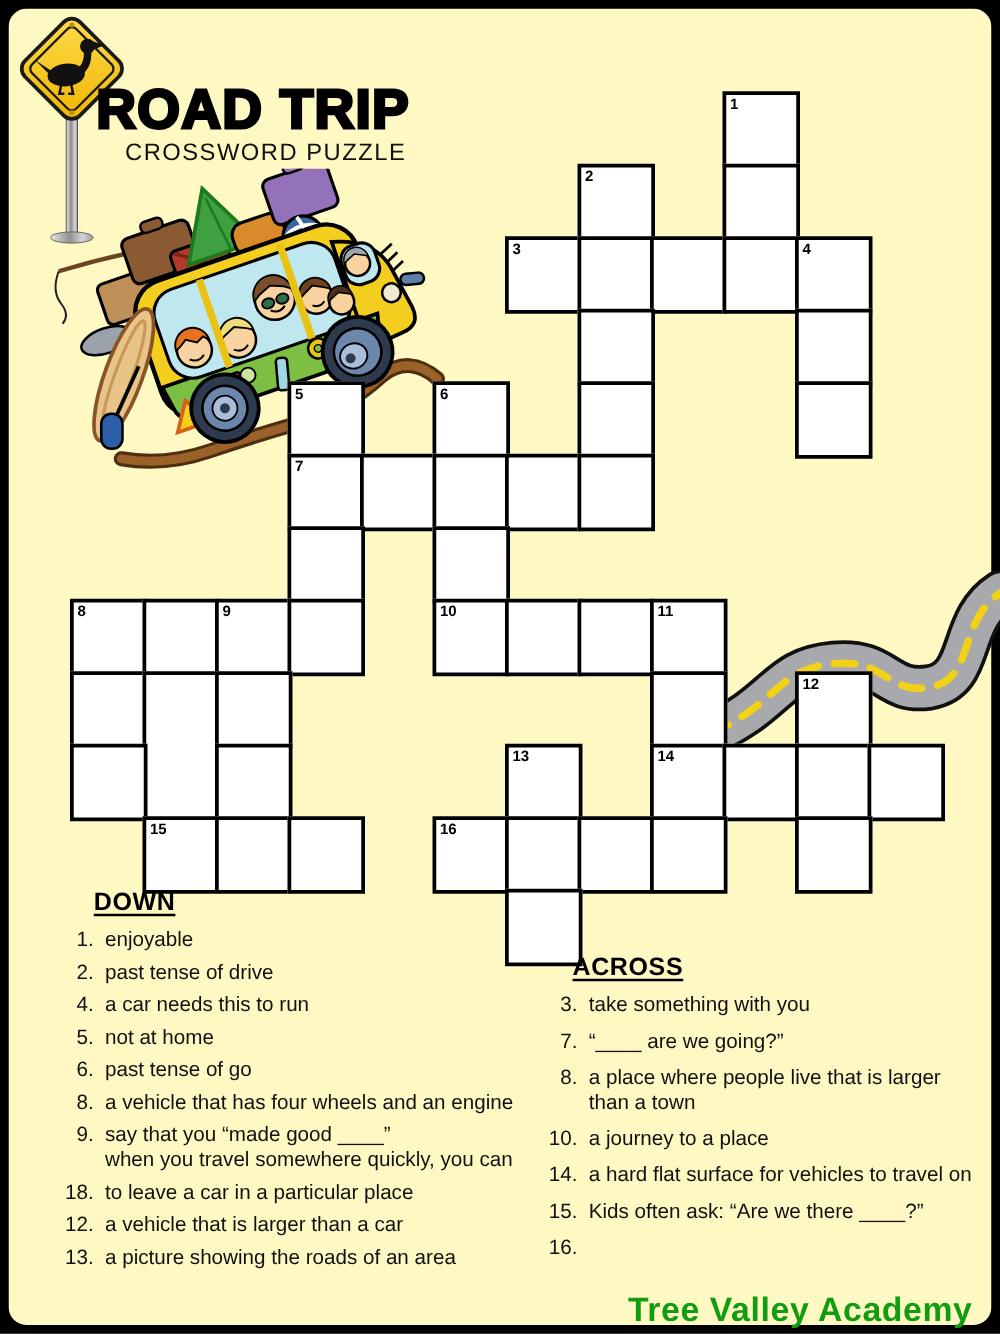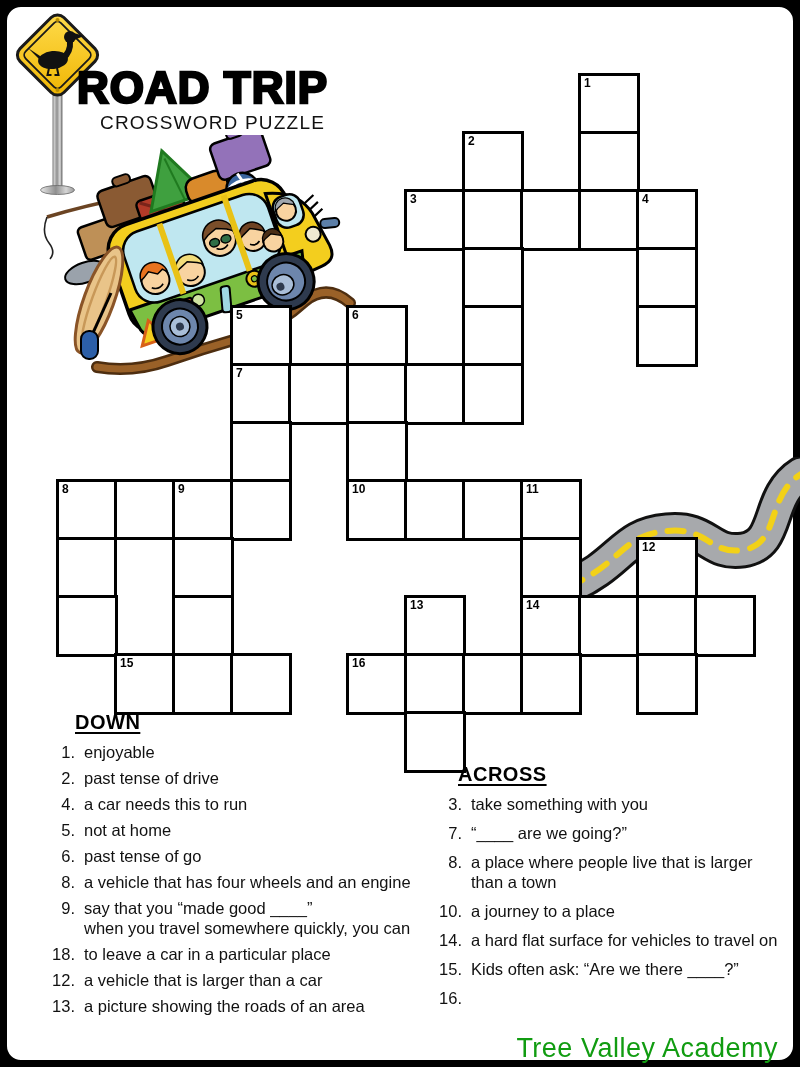--- a/index.html
+++ b/index.html
@@ -1,18 +1,18 @@
 <!DOCTYPE html>
 <html><head>
 <meta charset="utf-8">
 <style>
   html,body{margin:0;padding:0;}
   body{width:800px;height:1067px;background:#000;position:relative;overflow:hidden;
        font-family:"Liberation Sans","DejaVu Sans",sans-serif;}
-  .page{position:absolute;left:3px;top:3px;right:3px;bottom:3px;background:#ffffff;
+  .page{position:absolute;left:3px;top:3px;right:3px;bottom:3px;background:#fef9c3;
         border:4px solid #000;border-radius:18px;}
   
   .title{position:absolute;left:70px;top:56px;font-size:44px;font-weight:900;color:#000;
          letter-spacing:1px;-webkit-text-stroke:2.5px #000;white-space:nowrap;}
   .subtitle{position:absolute;left:93px;top:105px;font-size:19px;letter-spacing:1.2px;
             color:#111;white-space:nowrap;}
   
   .illus{position:absolute;z-index:1;}
   #van{left:30px;top:128px;}
   #road{left:556px;top:450px;}
@@ -29,21 +29,21 @@
                 text-decoration:underline;text-decoration-thickness:2px;text-underline-offset:3px;
                 margin-bottom:8px;margin-left:28px;}
   .clue{display:flex;line-height:20px;font-size:16.5px;color:#111;}
   #down-section .clue{margin-bottom:6px;}
   #across-section .clue{margin-bottom:9px;}
   .clue-num{flex:none;text-align:right;margin-right:9px;}
   #down-section .clue-num{width:28px;}
   #across-section .clue-num{width:32px;}
   .clue-text div{white-space:nowrap;}
   
-  .brand{position:absolute;right:15px;top:1026px;font-size:27px;font-weight:normal;
+  .brand{position:absolute;right:15px;top:1026px;font-size:27px;font-weight:bold;
          color:var(--brand-green,#119c11);letter-spacing:.5px;z-index:3;}
 </style>
 </head>
 <body style="--brand-green: #119c11; --road-gray: #A7A9AC; --sign-yellow: #F8C40A;">
 
 <div class="page">
 
   <div class="title">ROAD TRIP</div>
   <div class="subtitle">CROSSWORD PUZZLE</div>
 

